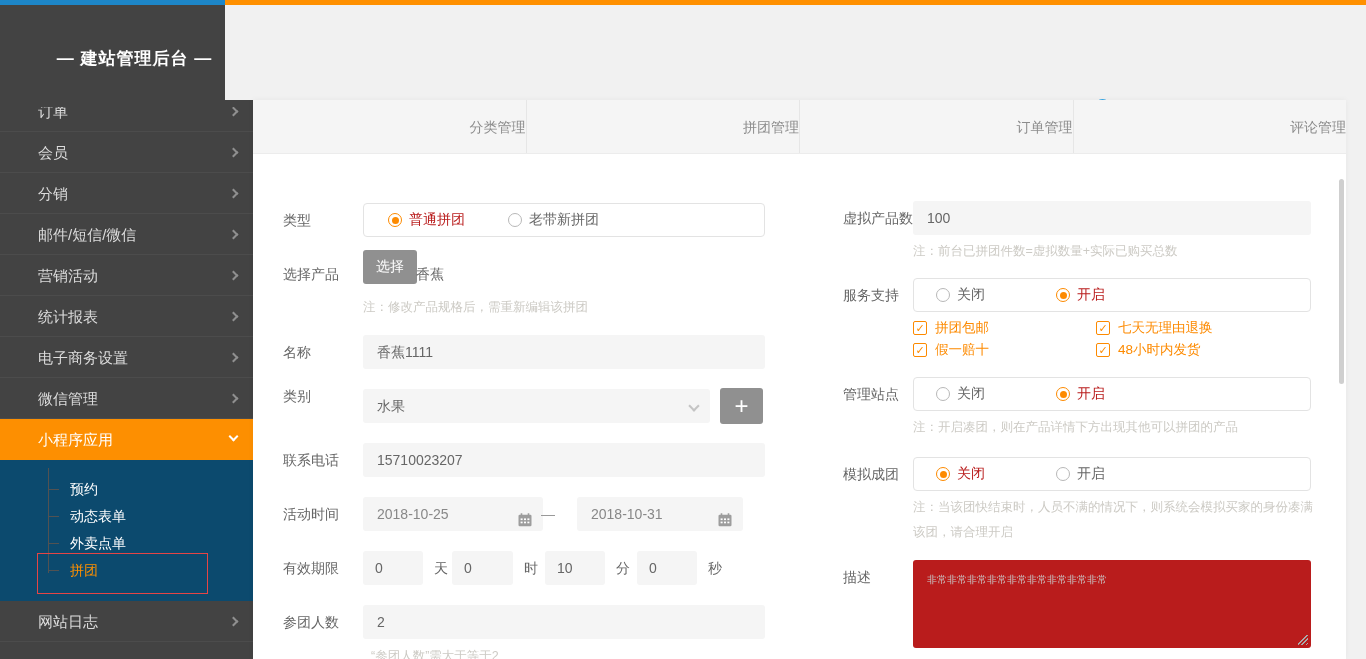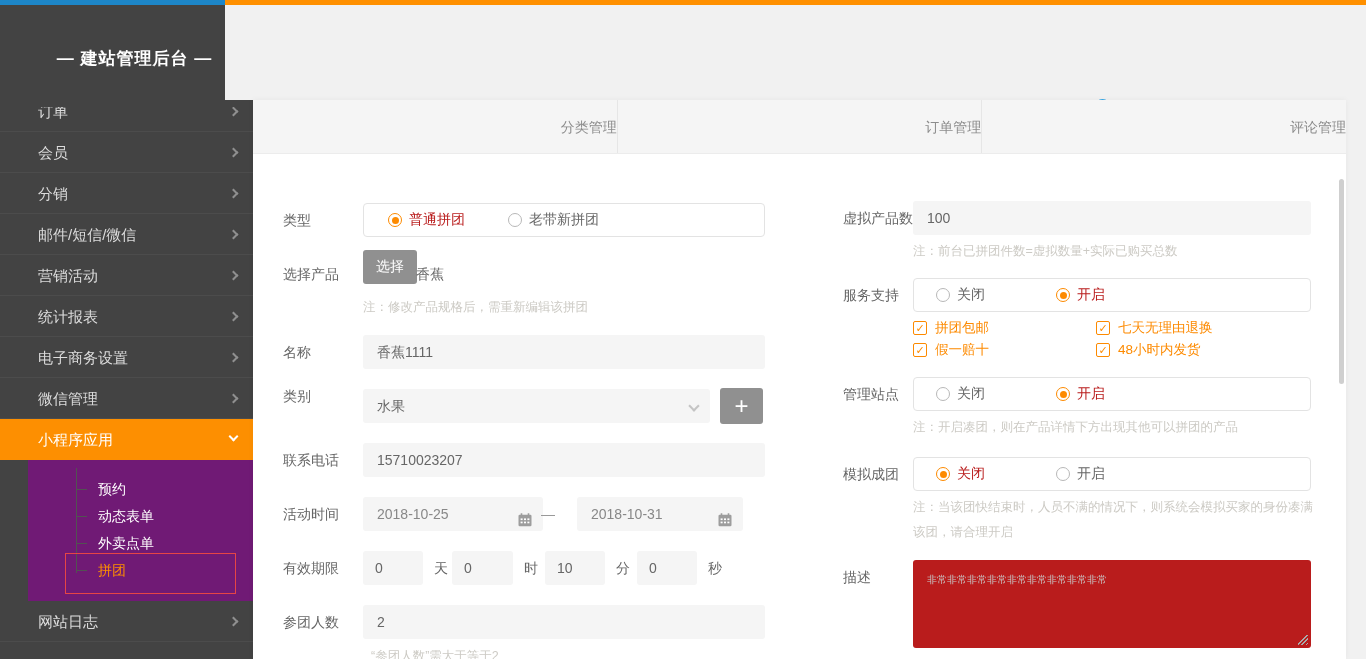--- a/index.html
+++ b/index.html
@@ -17,21 +17,21 @@
     padding-top:42px; letter-spacing:1px; }
   .menu { position:absolute; top:102px; left:0; right:0; }
   .menu-clip { height:25px; overflow:hidden; position:relative; }
   .menu-clip .menu-item { margin-top:-16px; }
   .menu-item { height:41px; line-height:41px; padding:0 20px 0 38px; color:#dcdcdc;
     font-size:15px; border-bottom:1px solid #4c4c4c; position:relative; cursor:pointer; }
   .menu-item .chev { position:absolute; right:32px; top:17px; width:7px; height:7px;
     border-top:2px solid #8f8f8f; border-right:2px solid #8f8f8f; transform:rotate(45deg); }
   .menu-item.active { background:#fd8f01; color:#fff; border-bottom:none; height:41px; }
   .menu-item.active .chev { border-color:#fff; transform:rotate(135deg); top:14px; }
-  .submenu { background:#701a75; padding:16px 0 17px 0; position:relative;margin-left:28px; }
+  .submenu { background:#0c4a6e; padding:16px 0 17px 0; position:relative; }
   .submenu::before { content:''; position:absolute; left:48px; top:8px; height:105px;
     width:1px; background:#525252; }
   .sub-item { height:27px; line-height:27px; padding-left:70px; color:#fff; font-size:14px;
     position:relative; cursor:pointer; }
   .sub-item::before { content:''; position:absolute; left:48px; top:13px; width:11px;
     height:1px; background:#525252; }
   .sub-item.active { color:#fd8f01; }
   .red-box { position:absolute; left:37px; top:93px; width:171px; height:41px;
     border:1px solid #e64545; pointer-events:none; }
   .side-scrollbar { position:absolute; right:0; top:165px; bottom:0; width:5px;
@@ -226,20 +226,21 @@
         <path d="M12 3.5 V11" stroke="#8f8f8f" stroke-width="1.9" stroke-linecap="round" fill="none"></path>
         <path d="M8 6.2 a7.4 7.4 0 1 0 8 0" stroke="#8f8f8f" stroke-width="1.9" stroke-linecap="round" fill="none"></path>
       </svg>
     </span>
   </div>
 </div>
 
 <div class="card">
   <div class="tabs">
     <div class="tab">分类管理</div>
+    <div class="tab">拼团管理</div>
     <div class="tab">订单管理</div>
     <div class="tab">评论管理</div>
   </div>
 
   <div class="form-area">
 
     <div class="flabel" style="left:30px; top:49px;">类型</div>
     <div class="radio-box" style="left:110px; top:49px; width:402px;">
       <span class="radio-opt sel">
         <span class="radio checked"></span>

